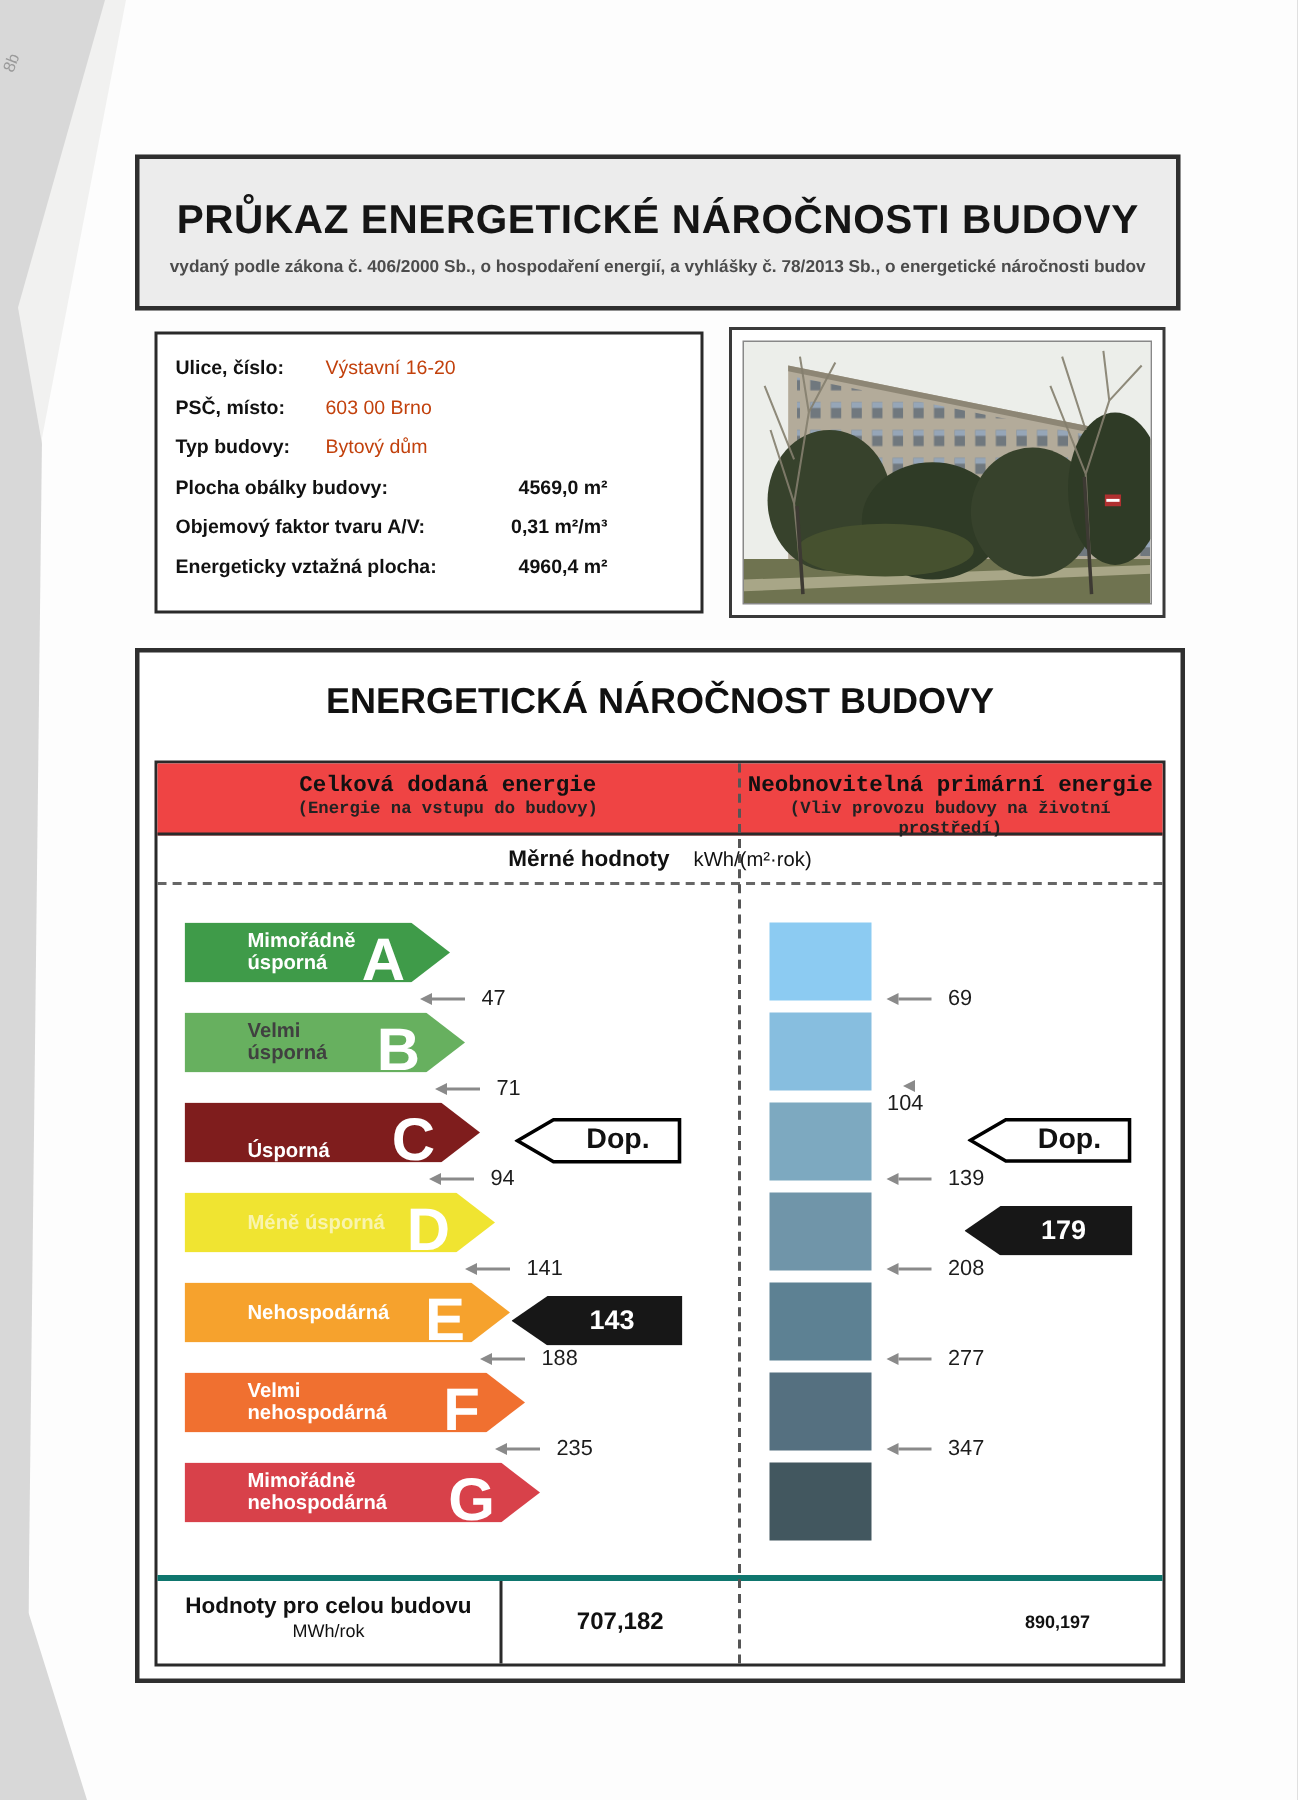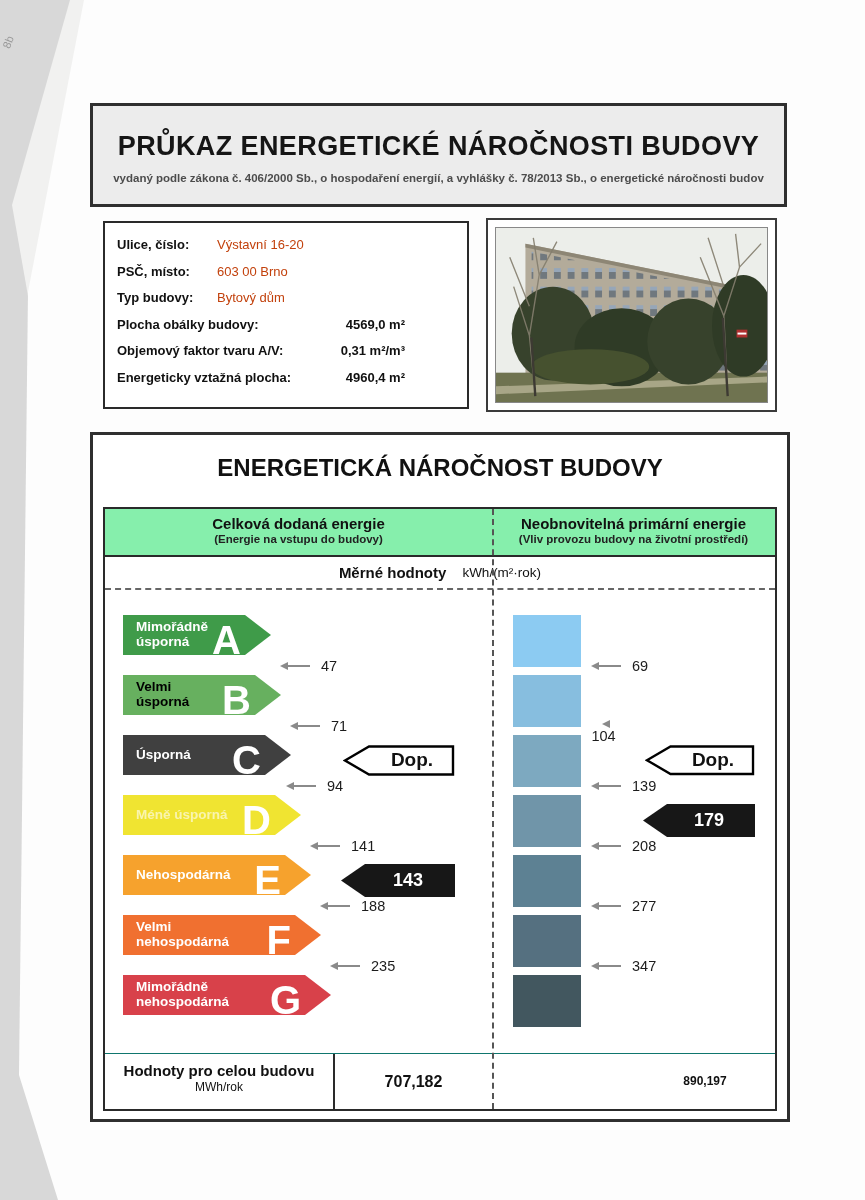--- a/index.html
+++ b/index.html
@@ -31,56 +31,56 @@
     border:2px solid #3a3a3a;background:#fff;box-sizing:border-box;padding:7px;}
   #photo-frame .inner{width:100%;height:100%;border:1px solid #888;box-sizing:border-box;overflow:hidden;}
   #photo-frame svg{display:block;width:100%;height:100%;}
 
   
   #chart-box{position:absolute;left:90px;top:432px;width:700px;height:690px;
     border:3px solid #2f2f2f;background:#fff;box-sizing:border-box;}
   #chart-box .chart-title{text-align:center;margin-top:19px;font-size:24px;font-weight:bold;color:#111;}
   #inner-box{position:absolute;left:10px;top:72px;right:10px;bottom:8px;
     border:2px solid #2a2a2a;box-sizing:border-box;}
-  #header-row{display:flex;height:46px;background:#86efac;border-bottom:2px solid #2a2a2a;}
+  #header-row{display:flex;height:46px;background:#ef4444;border-bottom:2px solid #2a2a2a;font-family:Liberation Mono, monospace;}
   #header-row .col{box-sizing:border-box;text-align:center;padding-top:6px;}
   #header-row .col.left{width:387px;}
   #header-row .col.right{flex:1;}
   #header-row .h{font-size:15px;font-weight:bold;color:#111;}
   #header-row .s{font-size:11.5px;font-weight:bold;color:#222;margin-top:1px;}
   #units-row{height:31px;border-bottom:2px dashed #666;display:flex;align-items:center;
     justify-content:center;gap:16px;}
   #units-row .u1{font-size:15px;font-weight:bold;color:#111;}
   #units-row .u2{font-size:13.5px;color:#111;}
   #v-divider{position:absolute;left:387px;top:0;bottom:0;border-left:2px dashed #555;}
 
   #chart-area{position:absolute;left:0;right:0;top:83px;bottom:57px;}
 
   .band{position:absolute;height:40px;display:flex;align-items:center;
-    clip-path:polygon(0 0,calc(100% - 26px) 0,100% 50%,calc(100% - 26px) 100%,0 100%);}
+    clip-path:polygon(0 0,calc(100% - 26px) 0,100% 50%,calc(100% - 26px) 100%,0 100%);padding-left:29px;}
   .band .band-label{font-size:13.5px;font-weight:bold;line-height:1.1;padding-left:13px;
     width:calc(100% - 86px);}
   .band .band-letter{position:absolute;right:30px;top:0;height:51px;line-height:51px;
     font-size:40px;font-weight:bold;color:#fff;}
   .bluebox{position:absolute;width:68px;height:52px;}
 
   .thr{position:absolute;display:flex;align-items:center;height:12px;}
   .thr .head{width:0;height:0;border:4px solid transparent;border-right:8px solid #8a8a8a;}
   .thr .shaft{width:22px;height:2px;background:#8a8a8a;margin-right:11px;}
   .thr .num{font-size:14.5px;color:#1c1c1c;}
 
   .dop-arrow{position:absolute;width:112px;height:33px;}
   .dop-arrow svg{position:absolute;inset:0;}
   .dop-arrow .txt{position:absolute;left:26px;right:0;top:0;height:33px;line-height:31px;
     text-align:center;font-size:19px;font-weight:bold;color:#111;}
   .val-arrow{position:absolute;height:33px;background:#171717;color:#fff;font-weight:bold;
     font-size:18px;display:flex;align-items:center;justify-content:center;padding-left:20px;
     box-sizing:border-box;clip-path:polygon(0 50%,24px 0,100% 0,100% 100%,24px 100%);text-align:right;}
 
-  #bottom-row{position:absolute;left:0;right:0;bottom:0;height:55px;border-top:1px solid #0f766e;}
+  #bottom-row{position:absolute;left:0;right:0;bottom:0;height:55px;border-top:4px solid #0f766e;}
   #totals-label-cell{position:absolute;left:0;top:0;bottom:0;width:230px;
     border-right:2px solid #2a2a2a;box-sizing:border-box;text-align:center;padding-top:8px;}
   #totals-label-cell .t1{font-size:15px;font-weight:bold;color:#111;}
   #totals-label-cell .t2{font-size:12px;color:#111;margin-top:1px;}
   #total-left{position:absolute;left:232px;width:153px;top:0;height:55px;line-height:55px;
     text-align:center;font-size:16px;font-weight:bold;color:#111;}
   #total-right{position:absolute;left:520px;width:160px;top:0;height:55px;line-height:55px;
     text-align:center;font-size:12px;font-weight:bold;color:#111;}
 </style>
 </head>
@@ -211,35 +211,35 @@
           <span class="head"></span>
           <span class="shaft"></span>
           <span class="num">47</span>
         </div>
         <div class="thr" style="top: 68px; left: 482px;">
           <span class="head"></span>
           <span class="shaft"></span>
           <span class="num">69</span>
         </div>
         <div class="band" style="top: 83px; left: 18px; width: 158px; background: rgb(103, 176, 95);">
-          <span class="band-label" style="color: #000000;">Velmi úsporná</span>
+          <span class="band-label" style="color: #404040;">Velmi úsporná</span>
           <span class="band-letter">B</span>
         </div>
         <div class="bluebox" style="top: 83px; left: 408px; background: rgb(135, 190, 223);"></div>
         <div class="thr" style="top: 128px; left: 181px;">
           <span class="head"></span>
           <span class="shaft"></span>
           <span class="num">71</span>
         </div>
         <div class="thr" style="top: 128px; left: 482px; flex-direction: column;">
           <span class="head"></span>
           <span class="shaft"></span>
           <span class="num">104</span>
         </div>
-        <div class="band" style="top: 143px; left: 18px; width: 168px; background: #404040;">
+        <div class="band" style="top: 143px; left: 18px; width: 168px; background: #7f1d1d; align-items: flex-end;">
           <span class="band-label" style="color: rgb(255, 255, 255);">Úsporná</span>
           <span class="band-letter">C</span>
         </div>
         <div class="bluebox" style="top: 143px; left: 408px; background: rgb(125, 169, 192);"></div>
         <div class="thr" style="top: 188px; left: 177px;">
           <span class="head"></span>
           <span class="shaft"></span>
           <span class="num">94</span>
         </div>
         <div class="thr" style="top: 188px; left: 482px;">

